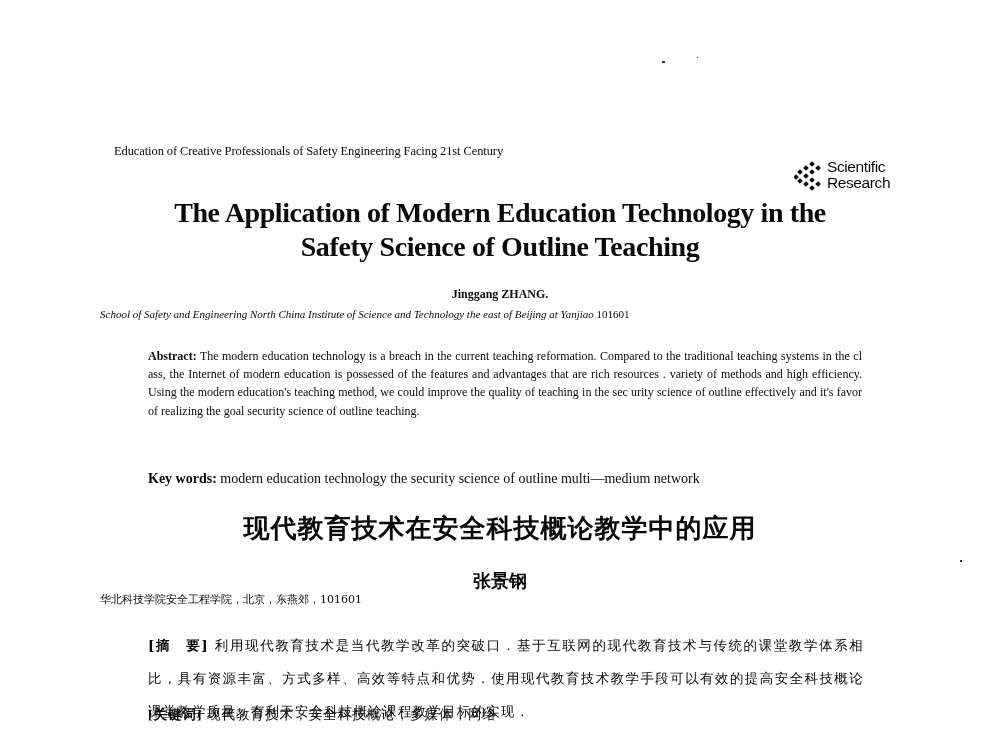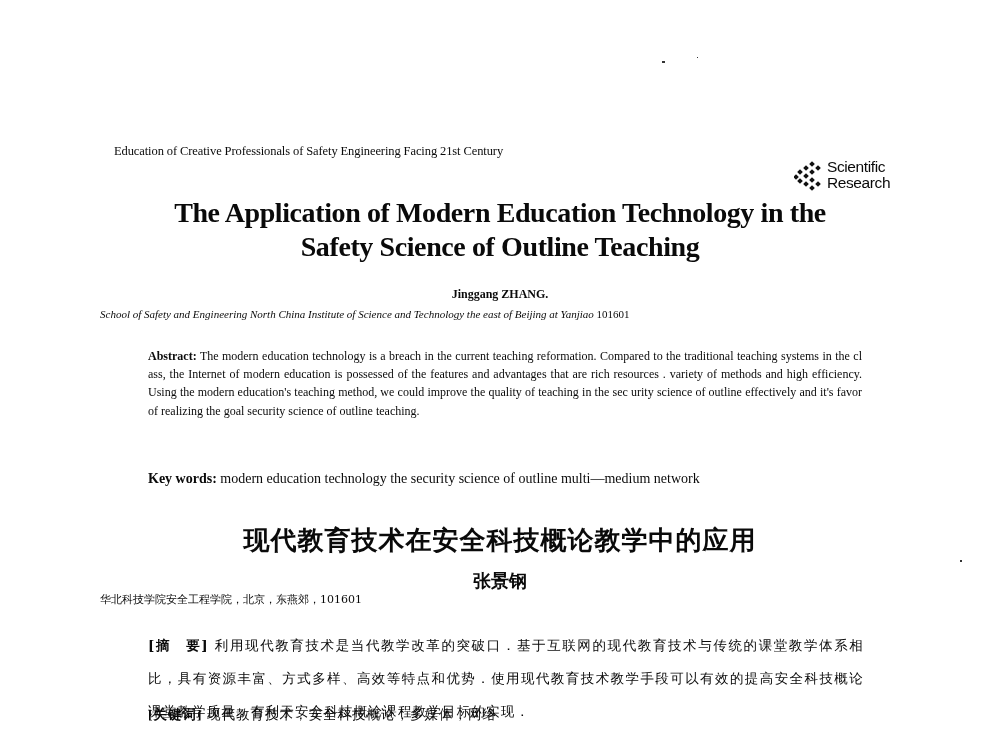--- a/index.html
+++ b/index.html
@@ -9,21 +9,21 @@
   .logo { left: 794px; top: 131px; width: 100px; height: 36px; margin-top: 28px; }
   .logo-mark { position: absolute; left: 0; top: 2px; width: 30px; height: 30px; }
   .logo-text { position: absolute; left: 33px; top: 0; font-family: "Liberation Sans", sans-serif; font-size: 15.5px; line-height: 16px; letter-spacing: -0.4px; }
   .title { left: 100px; width: 800px; top: 196px; text-align: center; font-weight: bold; font-size: 28px; line-height: 34px; letter-spacing: -0.4px; }
   .author { left: 100px; width: 800px; top: 287px; text-align: center; font-weight: bold; font-size: 12px; }
   .affil { left: 100px; width: 800px; top: 308px; text-align: left; font-size: 11px; font-style: italic; }
   .affil .code { font-style: normal; }
   .abstract { left: 148px; width: 714px; top: 347px; font-size: 12px; line-height: 18.2px; text-align: justify; }
   .abstract .label, .keywords .label { font-weight: bold; }
   .keywords { left: 148px; top: 471px; font-size: 14px; white-space: nowrap; }
-  .cn-title { left: 100px; width: 800px; top: 511px; text-align: center; font-family: "DejaVu Sans", sans-serif; font-weight: bold; font-size: 26px; letter-spacing: 1px; margin-top: 12px; }
+  .cn-title { left: 100px; width: 800px; top: 511px; text-align: center; font-family: "DejaVu Sans", sans-serif; font-weight: bold; font-size: 26px; letter-spacing: 1px; }
   .cn-author { left: 100px; width: 800px; top: 569px; text-align: center; font-family: "DejaVu Sans", sans-serif; font-weight: bold; font-size: 18px; }
   .cn-affil { left: 100px; width: 800px; top: 592px; font-family: "DejaVu Serif", serif; font-size: 11px; }
   .cn-abstract { left: 148px; width: 716px; top: 629px; font-family: "DejaVu Serif", serif; font-size: 13.5px; line-height: 33px; letter-spacing: 1.2px; text-align: justify; }
   .cn-abstract .label, .cn-keywords .label { font-weight: bold; }
   .cn-keywords { left: 148px; top: 706px; font-family: Liberation Serif, serif; font-size: 13.5px; letter-spacing: 1px; white-space: nowrap; }
   .speck { position: absolute; background: #333; }
 </style>
 </head>
 <body>
 

